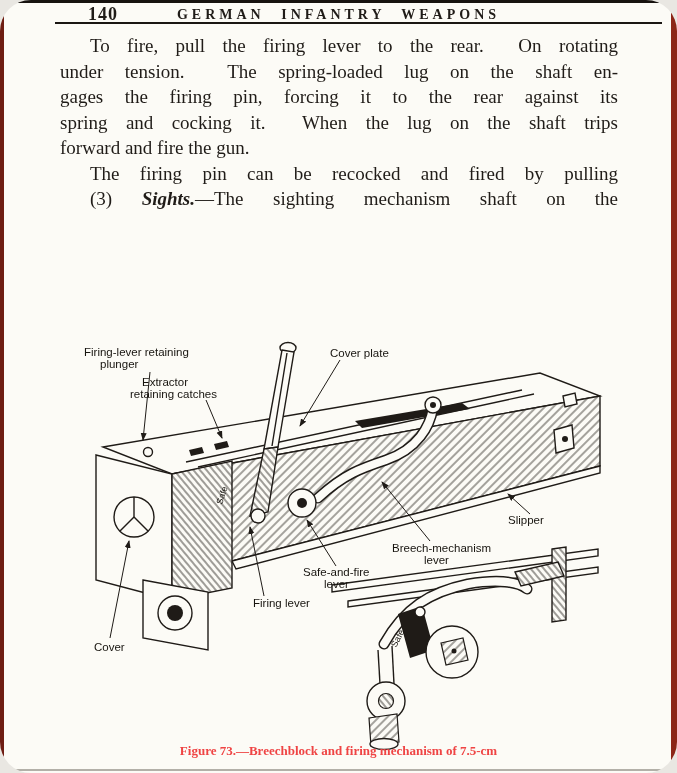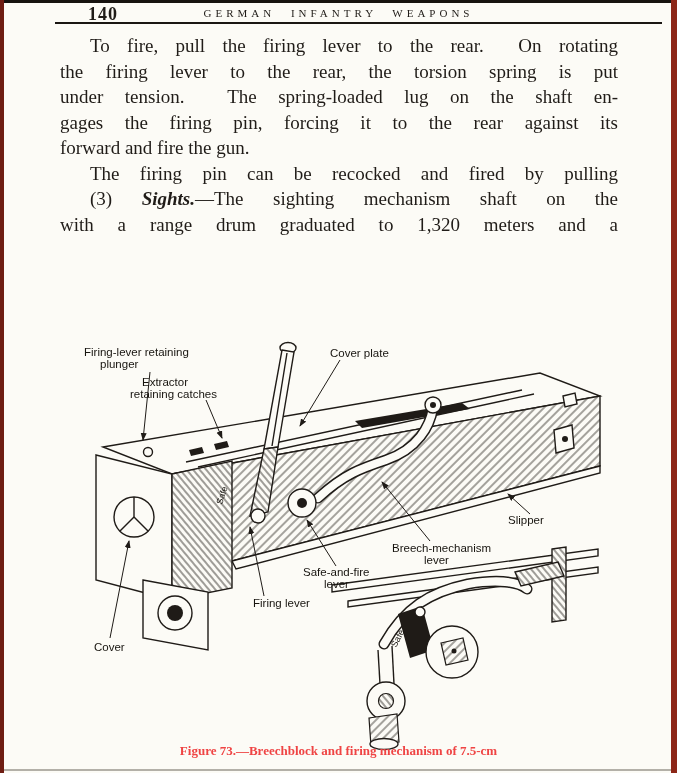--- a/index.html
+++ b/index.html
@@ -4,35 +4,36 @@
 <style>
   html,body{margin:0;padding:0;}
   body{background:#e9e7e2;}
   .page{
     position:relative;
     width:677px;height:773px;
     background:#fcfbf6;
     overflow:hidden;
     font-family:"Liberation Serif", serif;
     color:#201c18;
+    border-radius:31px;
   }
   
   .edge-top{position:absolute;left:0;top:0;width:677px;height:3px;background:#17130f;}
   .edge-left{position:absolute;left:0;top:0;width:4px;height:773px;background:#6e1d12;}
   .edge-right{position:absolute;right:0;top:0;width:6px;height:773px;background:#8c2617;}
   .edge-bottom{position:absolute;left:4px;right:6px;bottom:2px;height:2px;background:#b3b0a8;}
 
   
   .page-number{
     position:absolute;left:88px;top:4px;
     font-weight:bold;font-size:18px;letter-spacing:1px;
   }
   .header-title{
     position:absolute;left:0;top:7px;width:677px;
-    text-align:center;font-weight:normal;font-size:11px;
+    text-align:center;font-weight:bold;font-size:14px;
     letter-spacing:4px;word-spacing:9px;
   }
   .header-rule{
     position:absolute;left:55px;top:22px;width:607px;height:2px;background:#1a1612;
   }
 
   
   .body-text{
     position:absolute;left:60px;top:33px;width:558px;
     font-size:19px;line-height:25.5px;
@@ -68,27 +69,26 @@
   <div class="edge-left"></div>
   <div class="edge-right"></div>
   <div class="edge-bottom"></div>
 
   <div class="page-number">140</div>
   <div class="header-title">GERMAN INFANTRY WEAPONS</div>
   <div class="header-rule"></div>
 
   <div class="body-text">
     <div class="ln j ind">To fire, pull the firing lever to the rear.&nbsp; On rotating</div>
-    <div class="ln j">the firing lever to the rear, the torsion spring is put</div>
     <div class="ln j">under tension.&nbsp; The spring-loaded lug on the shaft en-</div>
     <div class="ln j">gages the firing pin, forcing it to the rear against its</div>
+    <div class="ln j">spring and cocking it.&nbsp; When the lug on the shaft trips</div>
     <div class="ln">forward and fire the gun.</div>
     <div class="ln j ind">The firing pin can be recocked and fired by pulling</div>
     <div class="ln j ind"><span>(3)&nbsp;</span><span class="it">Sights.</span><span>—The sighting mechanism shaft on the</span></div>
-    <div class="ln j">with a range drum graduated to 1,320 meters and a</div>
   </div>
 
   <svg class="figure-svg" viewBox="0 0 677 773" xmlns="http://www.w3.org/2000/svg">
     <defs>
       <marker id="arr" markerWidth="9" markerHeight="8" refX="7" refY="3" orient="auto" markerUnits="userSpaceOnUse">
         <path d="M0,0 L8,3 L0,6 Z" fill="#1f1b17"></path>
       </marker>
       <pattern id="h1" patternUnits="userSpaceOnUse" width="6" height="6" patternTransform="rotate(45)">
         <rect width="6" height="6" fill="#fcfbf6"></rect>
         <line x1="1" y1="0" x2="1" y2="6" stroke="#3a352f" stroke-width="0.9"></line>

